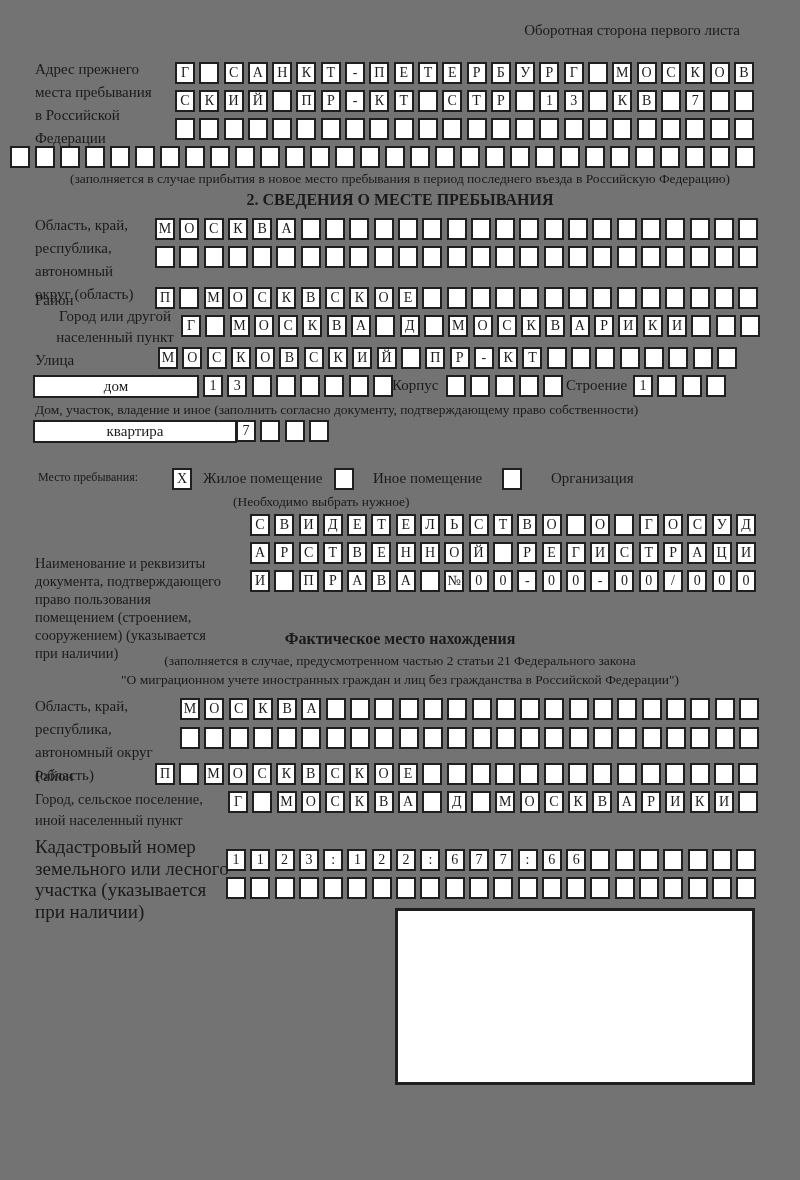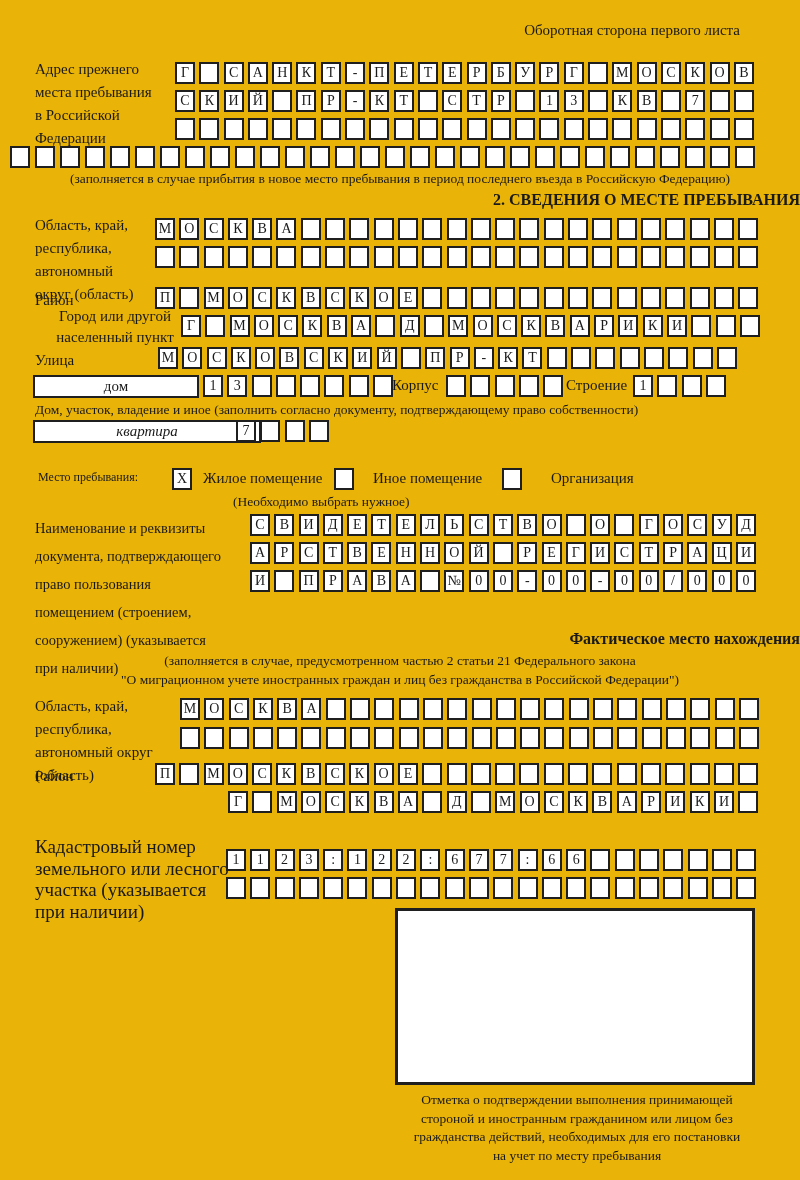--- a/index.html
+++ b/index.html
@@ -1,28 +1,28 @@
 <!DOCTYPE html>
 <html><head>
 <meta charset="utf-8">
 <style>
   * { margin:0; padding:0; box-sizing:border-box; }
   html,body { background:#ffffff; }
   .page {
-    position:relative; width:800px; height:1180px; background:#eab308;
+    position:relative; width:800px; height:1180px; background:#737373;
     font-family:"Liberation Serif","DejaVu Serif",serif; color:#1a1a1a;
     overflow:hidden;
   }
   .abs { position:absolute; }
   .hdr { position:absolute; top:22px; right:60px; font-size:15px; }
   .lbl { position:absolute; font-size:15px; line-height:23px; white-space:pre-line; }
-  .lbl-sm { position:absolute; font-size:14.5px; line-height:28px; white-space:pre-line; }
+  .lbl-sm { position:absolute; font-size:14.5px; line-height:18px; white-space:pre-line;margin-top:40px; }
   .note { position:absolute; font-size:13.5px; }
   .note-c { position:absolute; left:0; width:800px; text-align:center; font-size:13.5px; }
-  .title { position:absolute; left:0; width:800px; text-align:right; font-size:16px; font-weight:bold; }
+  .title { position:absolute; left:0; width:800px; text-align:center; font-size:16px; font-weight:bold; }
   .cellrow { position:absolute; display:flex; gap:4.3px; }
   .g5 { gap:5px; }
   .cell {
     flex:none; width:20px; height:22px; border:2px solid #1f1f1f;
     display:flex; align-items:center; justify-content:center;
     font-size:14px; line-height:1; background:#fff;
   }
   .wbox {
     position:absolute; height:23px; border:2px solid #1f1f1f; background:#fff;
     display:flex; align-items:center; justify-content:center; font-size:15px;
@@ -325,21 +325,21 @@
     </div>
   <div class="abs" style="left:566px; top:377px; font-size:15px;">Строение</div>
   <div class="cellrow" style="left:633px; top:375px;">
       <span class="cell">1</span>
       <span class="cell"></span>
       <span class="cell"></span>
       <span class="cell"></span>
     </div>
   <div class="note" style="left:35px; top:402px;">Дом, участок, владение и иное (заполнить согласно документу, подтверждающему право собственности)</div>
 
-  <div class="wbox" style="left:33px; top:420px; width:228px;font-style:italic;">квартира</div>
+  <div class="wbox" style="left:33px; top:420px; width:204px;">квартира</div>
   <div class="cellrow" style="left:236px; top:420px;">
       <span class="cell">7</span>
       <span class="cell"></span>
       <span class="cell"></span>
       <span class="cell"></span>
     </div>
 
   <div class="abs" style="left:38px; top:470px; font-size:12px;text-align:right;">Место пребывания:</div>
   <div class="cbox" style="left:172px; top:468px;">X</div>
   <div class="abs" style="left:203px; top:470px; font-size:15px;">Жилое помещение</div>
@@ -508,20 +508,22 @@
       <span class="cell"></span>
       <span class="cell"></span>
       <span class="cell"></span>
       <span class="cell"></span>
       <span class="cell"></span>
       <span class="cell"></span>
       <span class="cell"></span>
       <span class="cell"></span>
     </div>
 
+  <div class="lbl" style="left:35px; top:789px; width:200px; line-height:21px; font-size:14.5px;">Город, сельское поселение,
+иной населенный пункт</div>
   <div class="cellrow" style="left:228px; top:791px;">
       <span class="cell">Г</span>
       <span class="cell"></span>
       <span class="cell">М</span>
       <span class="cell">О</span>
       <span class="cell">С</span>
       <span class="cell">К</span>
       <span class="cell">В</span>
       <span class="cell">А</span>
       <span class="cell"></span>
@@ -587,18 +589,14 @@
       <span class="cell"></span>
       <span class="cell"></span>
       <span class="cell"></span>
       <span class="cell"></span>
       <span class="cell"></span>
       <span class="cell"></span>
       <span class="cell"></span>
     </div>
 
   <div class="stamp"></div>
-  <div class="caption">Отметка о подтверждении выполнения принимающей
-стороной и иностранным гражданином или лицом без
-гражданства действий, необходимых для его постановки
-на учет по месту пребывания</div>
 
 </div>
 
 </body></html>

